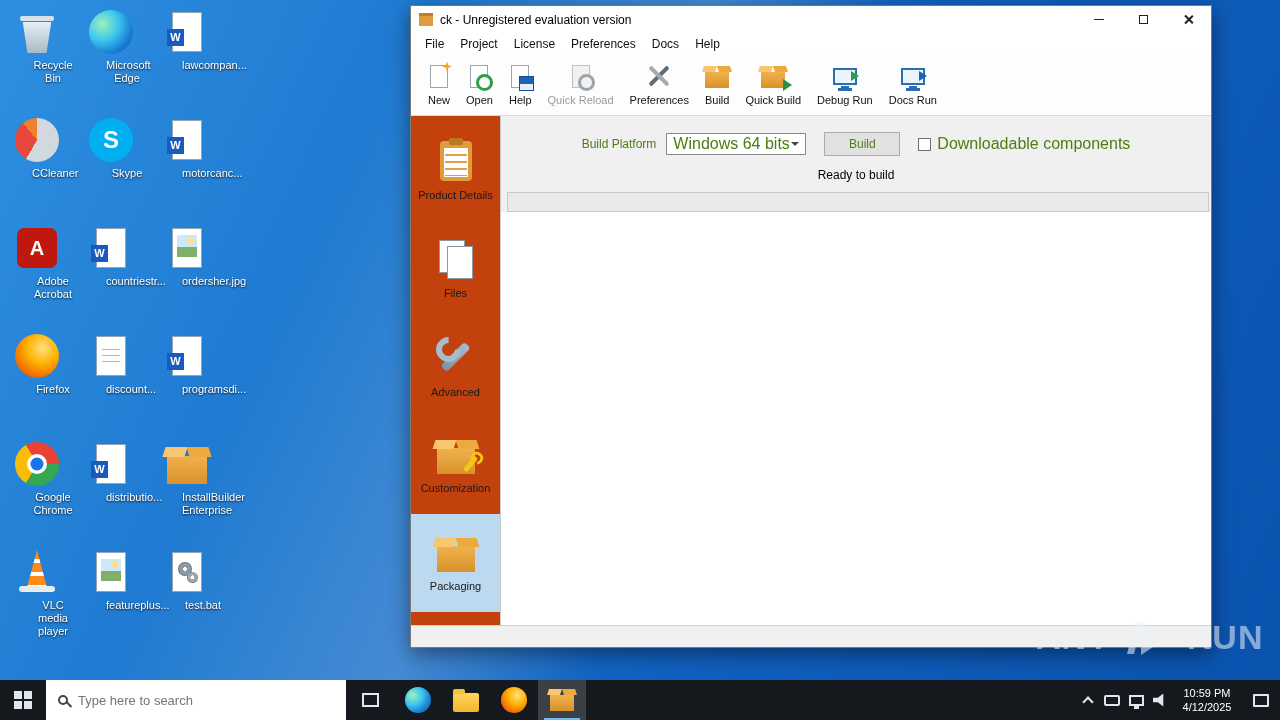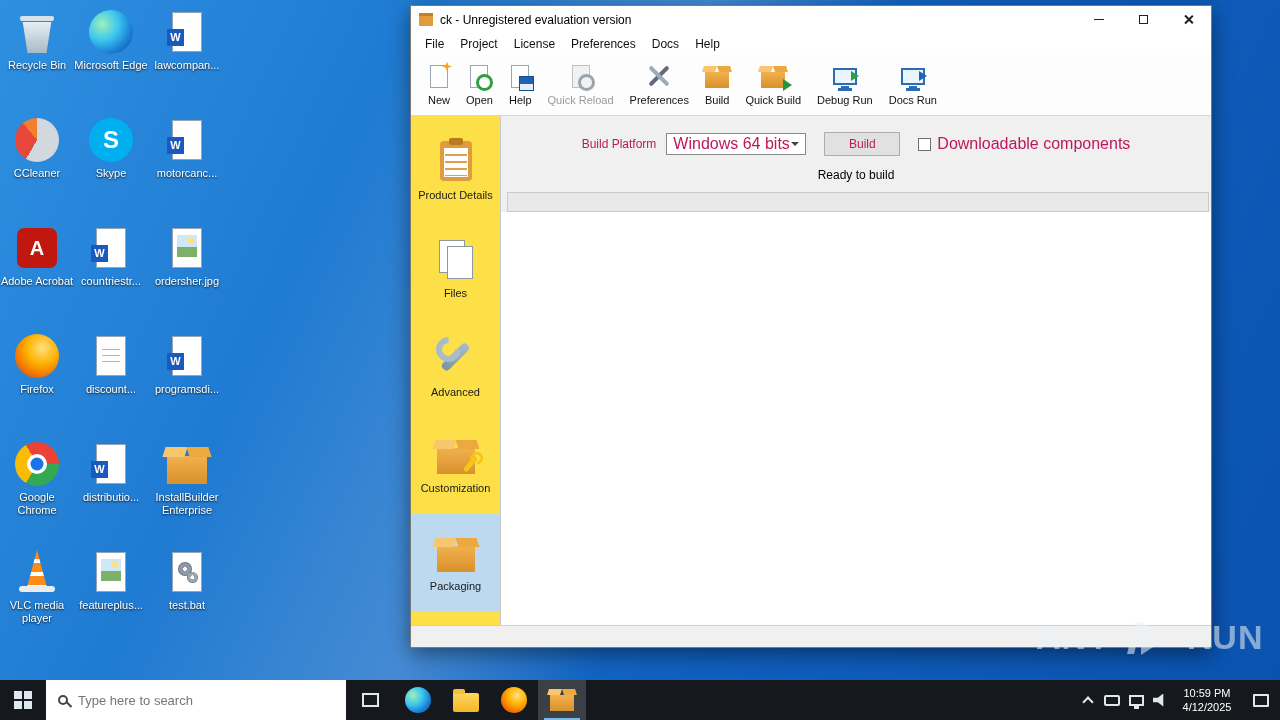--- a/index.html
+++ b/index.html
@@ -4,21 +4,21 @@
 <style>
   * { margin:0; padding:0; box-sizing:border-box; }
   html,body { width:1280px; height:720px; overflow:hidden; font-family:"Liberation Sans",sans-serif; }
   body { position:relative; background:linear-gradient(115deg,#2e8fe0 0%,#1a74cd 35%,#1060bf 62%,#0a52ae 100%); }
   .beam { position:absolute; inset:0; background:linear-gradient(115deg,transparent 26%,rgba(255,255,255,.12) 36%,rgba(255,255,255,.20) 44%,transparent 56%); pointer-events:none; }
 
   
   .desktop { position:absolute; left:0; top:0; width:240px; height:680px; }
   .dicon { position:absolute; width:74px; text-align:center; }
   .icw { height:48px; display:flex; align-items:center; justify-content:center; position:relative; }
-  .dlabel { margin-top:3px; font-size:11px; line-height:13px; color:#fff; text-shadow:0 1px 2px rgba(0,0,0,.85); }
+  .dlabel { margin-top:3px; font-size:11px; line-height:13px; color:#fff; text-shadow:0 1px 2px rgba(0,0,0,.85);padding-left:32px; }
 
   .i-bin { position:relative; width:34px; height:42px; }
   .i-bin::before { content:""; position:absolute; left:0; top:5px; width:34px; height:5px; background:#d6e2ea; border-radius:2px; }
   .i-bin::after { content:""; position:absolute; left:0; top:11px; width:34px; height:31px; background:linear-gradient(#e6eef4,#a9bac6); clip-path:polygon(8% 0,92% 0,78% 100%,22% 100%); }
 
   .i-edge { width:44px; height:44px; border-radius:50%; background:radial-gradient(circle at 30% 32%,#9ef0b6 0%,#3cc6f0 38%,#1a7fd4 68%,#0b4fa0 100%); }
   .i-ff { width:44px; height:44px; border-radius:50%; background:radial-gradient(circle at 62% 32%,#ffe082 0%,#ffb300 38%,#f57c00 64%,#d84315 92%); }
   .i-cc { width:44px; height:44px; border-radius:50%; background:conic-gradient(from 210deg,#e8473c 0 110deg,#f07f2e 110deg 150deg,#d2d9de 150deg 360deg); }
   .i-skype { width:44px; height:44px; border-radius:50%; background:#00aff0; display:flex; align-items:center; justify-content:center; }
   .i-skype .sletter { color:#fff; font-size:24px; font-weight:bold; }
@@ -78,42 +78,42 @@
   .tbox { position:relative; width:24px; height:16px; margin-top:7px; background:linear-gradient(#f2b14e,#d8912b); }
   .tbox::before { content:""; position:absolute; top:-6px; left:-2px; width:13px; height:6px; background:#f7c66f; transform:skewX(-18deg); }
   .tbox::after { content:""; position:absolute; top:-6px; right:-2px; width:13px; height:6px; background:#eca93e; transform:skewX(18deg); }
   .qb-arrow { position:absolute; right:-7px; bottom:-3px; width:0; height:0; border-left:9px solid #2e8f3e; border-top:6px solid transparent; border-bottom:6px solid transparent; }
   .tmon { position:relative; width:24px; height:17px; border:2px solid #2a6db5; background:#eaf4fd; }
   .tmon::after { content:""; position:absolute; left:6px; bottom:-6px; width:8px; height:3px; background:#2a6db5; box-shadow:-3px 2px 0 #2a6db5,3px 2px 0 #2a6db5; }
   .mon-arrow { position:absolute; right:-4px; bottom:2px; width:0; height:0; border-left:8px solid #2e9e44; border-top:5px solid transparent; border-bottom:5px solid transparent; }
   .mon-arrow.blue { border-left-color:#1e62b5; }
 
   .wcontent { display:flex; height:509px; }
-  .sidebar { width:90px; background:#fde047; border-right:1px solid #c9c9c9; padding-top:6px; }
+  .sidebar { width:90px; background:#c2410c; border-right:1px solid #c9c9c9; padding-top:6px; }
   .sitem { height:98px; display:flex; flex-direction:column; align-items:center; justify-content:center; gap:8px; font-size:11px; color:#1a1a1a; text-align:center; }
   .sitem.active { background:#bcd9ef; }
 
   .s-clip { position:relative; width:32px; height:40px; background:#e09b3d; border-radius:4px; }
   .s-clip::before { content:""; position:absolute; left:4px; top:7px; right:4px; bottom:4px; background:repeating-linear-gradient(180deg,#fff 0 5px,#e0a04a 5px 7px); border:1px solid #fff; background-clip:padding-box; }
   .s-clip::after { content:""; position:absolute; left:9px; top:-3px; width:14px; height:7px; background:#b9791f; border-radius:2px; }
   .s-files { position:relative; width:40px; height:40px; }
   .s-files::before { content:""; position:absolute; left:3px; top:1px; width:24px; height:31px; background:#fff; border:1px solid #8a99a6; }
   .s-files::after { content:""; position:absolute; left:11px; top:7px; width:24px; height:31px; background:#fff; border:1px solid #8a99a6; box-shadow:inset 0 0 0 3px #fff; }
   .s-wrench { position:relative; width:42px; height:42px; }
   .s-wrench::before { content:""; position:absolute; left:16px; top:4px; width:9px; height:34px; background:linear-gradient(#a8bcca,#7b93a6); border-radius:4px; transform:rotate(45deg); }
   .s-wrench::after { content:""; position:absolute; left:1px; top:1px; width:13px; height:13px; border:6px solid #a8bcca; border-radius:50%; border-top-color:transparent; transform:rotate(45deg); }
   .sbox { position:relative; width:38px; height:26px; margin-top:11px; background:linear-gradient(#f2b14e,#d8912b); }
   .sbox::before { content:""; position:absolute; top:-8px; left:-3px; width:21px; height:9px; background:#f7c66f; transform:skewX(-18deg); }
   .sbox::after { content:""; position:absolute; top:-8px; right:-3px; width:21px; height:9px; background:#eca93e; transform:skewX(18deg); }
   .mini-wrench { position:absolute; right:2px; bottom:1px; width:5px; height:18px; background:#f5c518; border-radius:2px; transform:rotate(40deg); }
   .mini-wrench::after { content:""; position:absolute; left:-3px; top:-6px; width:7px; height:7px; border:3px solid #f5c518; border-radius:50%; border-bottom-color:transparent; }
 
   .main { flex:1; display:flex; flex-direction:column; background:#fff; }
   .buildhead { position:relative; background:#f0f0f0; height:96px; padding-top:16px; }
-  .buildrow { display:flex; align-items:center; justify-content:center; gap:10px; font-size:12px; color:#be185d; }
+  .buildrow { display:flex; align-items:center; justify-content:center; gap:10px; font-size:12px; color:#4d7c0f; }
   .selectbox { width:140px; height:22px; background:#fff; border:1px solid #8a8a8a; display:flex; align-items:center; justify-content:space-between; padding:0 6px; font-size:16px; }
   .sel-arrow { width:0; height:0; border-top:4px solid #444; border-left:4px solid transparent; border-right:4px solid transparent; }
   .buildbtn { width:76px; height:24px; margin-left:8px; background:#e1e1e1; border:1px solid #adadad; font-size:12px; display:flex; align-items:center; justify-content:center; }
   .chkgroup { display:flex; align-items:center; gap:6px; margin-left:8px; font-size:16px; }
   .checkbox { width:13px; height:13px; background:#fff; border:1px solid #707070; }
   .status { text-align:center; font-size:12px; margin-top:12px; color:#000; }
   .progress { position:absolute; left:6px; right:2px; bottom:0; height:20px; background:#e9e9e9; border:1px solid #c9c9c9; }
   .mainbody { flex:1; background:#fff; }
   .bottomstrip { height:22px; background:#f0f0f0; border-top:1px solid #d0d0d0; }
 

